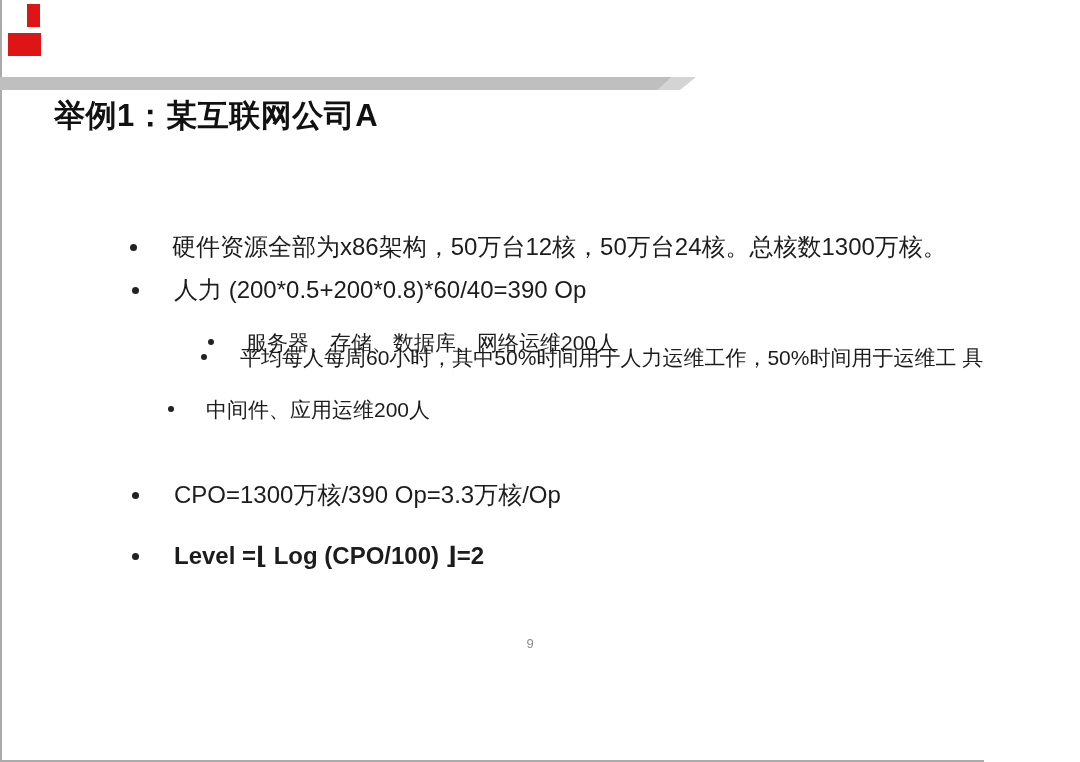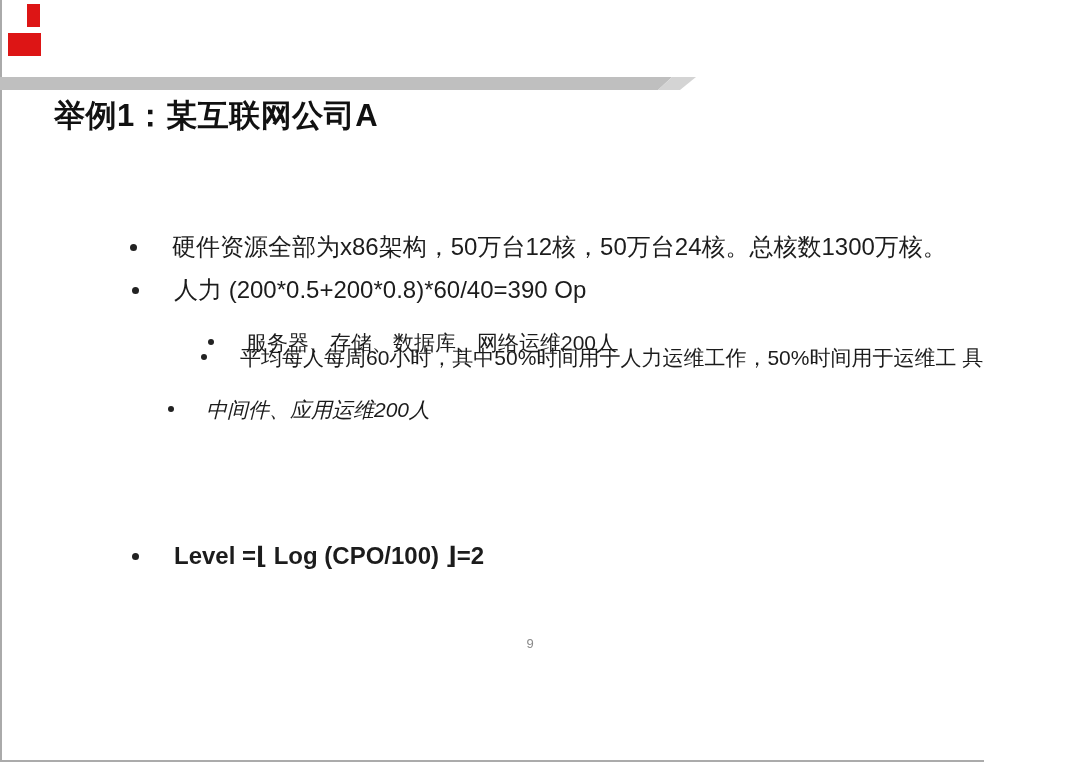--- a/index.html
+++ b/index.html
@@ -64,21 +64,21 @@
   .lvl1 { font-size: 24px; line-height: 28px; }
   .lvl1 .dot { width: 7px; height: 7px; left: -42px; top: 11px; }
   .lvl2 { font-size: 21px; line-height: 25px; }
   .lvl2 .dot { width: 6px; height: 6px; left: -38px; top: 9px; }
   .lvl3 { font-size: 21px; line-height: 29px; }
   .lvl3 .dot { width: 6px; height: 6px; left: -39px; top: 11px; }
   .r1 { left: 172px; top: 233px; }
   .r2 { left: 174px; top: 276px; }
   .r3 { left: 206px; top: 330px; margin-left: 40px; }
   .r4 { left: 240px; top: 343px; }
-  .r5 { left: 206px; top: 397px; font-style: italic; }
+  .r5 { left: 206px; top: 397px; }
   .r6 { left: 240px; top: 424px; }
   .r7 { left: 174px; top: 481px; }
   .r8 { left: 174px; top: 542px; font-weight: bold; }
   .page-number {
     position: absolute; left: 518px; top: 636px; width: 24px;
     text-align: center; font-size: 13px; color: #8a8a8a;
   }
 </style>
 </head>
 <body>
@@ -117,20 +117,24 @@
     <div class="txt">平均每人每周60小时，其中50%时间用于人力运维工作，50%时间用于运维工</div>
     <div class="txt">具开发</div>
   </div>
 
   <div class="row lvl2 r5">
     <span class="dot"></span>
     <span class="txt">中间件、应用运维200人</span>
   </div>
 
 
+  <div class="row lvl1 r7">
+    <span class="dot"></span>
+    <span class="txt">CPO=1300万核/390 Op=3.3万核/Op</span>
+  </div>
 
   <div class="row lvl1 r8">
     <span class="dot"></span>
     <span class="txt">Level =⌊ Log (CPO/100) ⌋=2</span>
   </div>
 
   <div class="page-number">9</div>
 
 </div>
 

